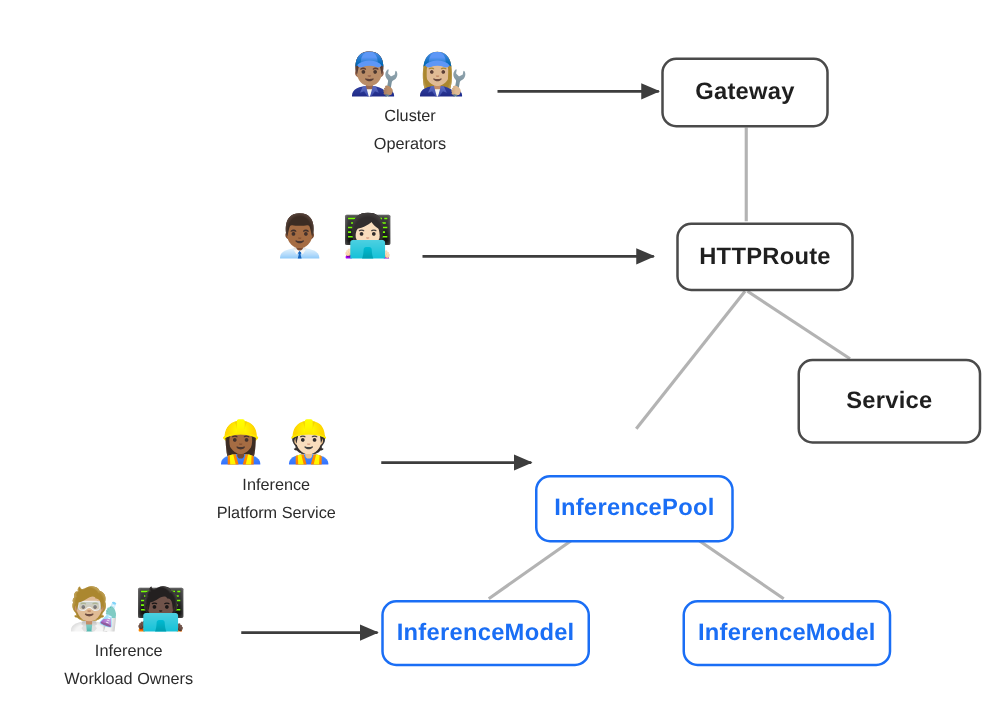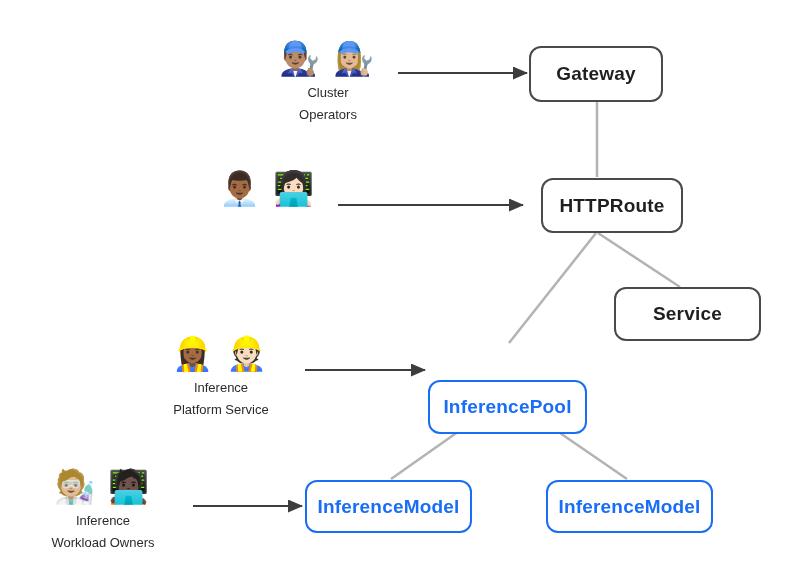--- a/index.html
+++ b/index.html
@@ -73,21 +73,21 @@
     <line class="arrow" x1="398" y1="73" x2="527" y2="73" marker-end="url(#arrowhead)"></line>
     <line class="arrow" x1="338" y1="205" x2="523" y2="205" marker-end="url(#arrowhead)"></line>
     <line class="arrow" x1="305" y1="370" x2="425" y2="370" marker-end="url(#arrowhead)"></line>
     <line class="arrow" x1="193" y1="506" x2="302" y2="506" marker-end="url(#arrowhead)"></line>
   </svg>
 
   <div class="node node-dark" style="left:529px; top:46px; width:134px; height:56px;">Gateway</div>
 
   <div class="node node-dark" style="left:525px; top:178px; width:142px; height:55px;margin-left:16px;">HTTPRoute</div>
 
-  <div class="node node-dark" style="left:614px; top:287px; width:147px; height:54px;">Service</div>
+  <div class="node node-dark" style="left:638px; top:287px; width:147px; height:68px;">Service</div>
 
   <div class="node node-blue" style="left:428px; top:344px; width:159px; height:54px;margin-top:36px;">InferencePool</div>
 
   <div class="node node-blue" style="left:305px; top:480px; width:167px; height:53px;">InferenceModel</div>
 
   <div class="node node-blue" style="left:546px; top:480px; width:167px; height:53px;">InferenceModel</div>
 
   <div class="actor" style="left:218px; top:38px;">
     <div class="actor-emoji">👨🏽‍🔧 👩🏼‍🔧</div>
     <div class="actor-label">

